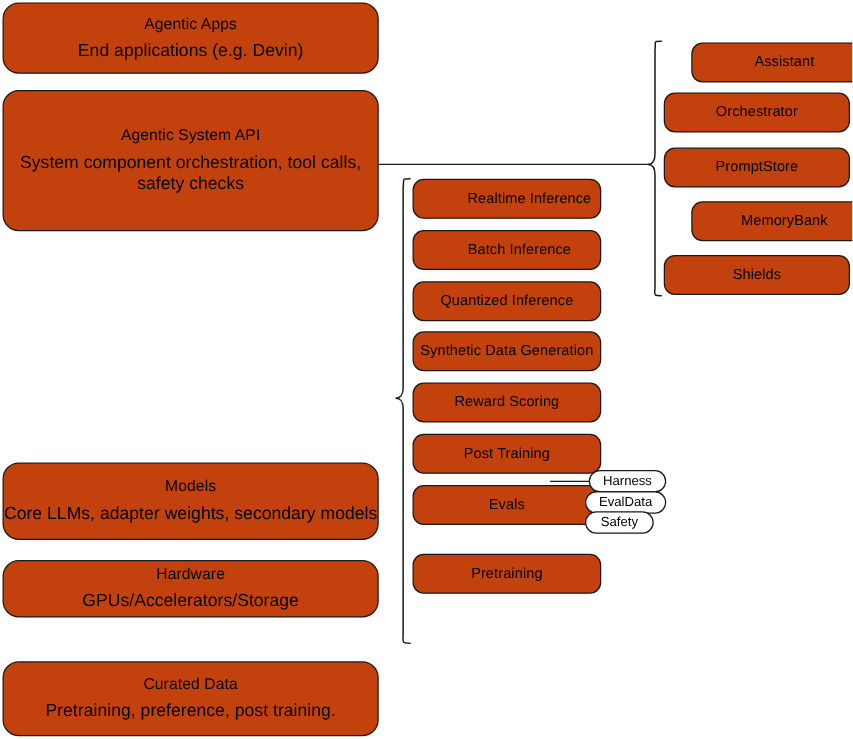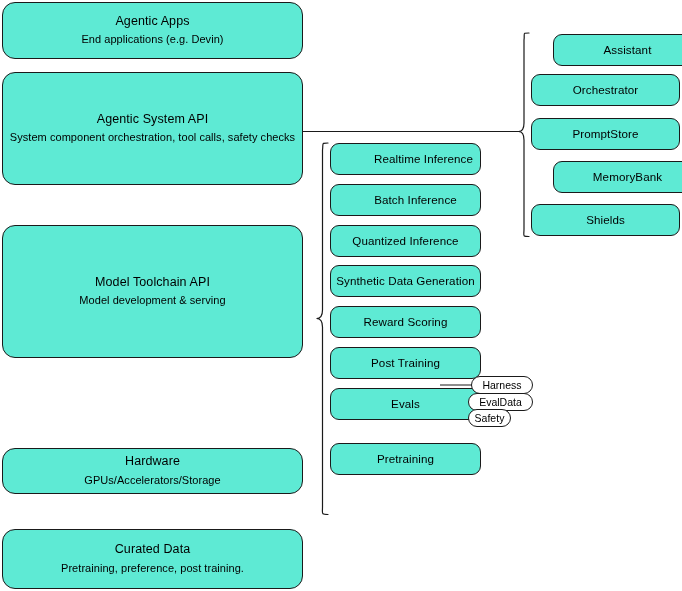--- a/index.html
+++ b/index.html
@@ -15,36 +15,36 @@
   #canvas {
     position: relative;
     width: 682px;
     height: 591px;
     background: #ffffff;
     overflow: hidden;
   }
   .node {
     position: absolute;
     box-sizing: border-box;
-    background: #5eead4;
+    background: #c2410c;
     border: 1px solid #1a1a1a;
     border-radius: 11px;
     display: flex;
     flex-direction: column;
     justify-content: center;
     text-align: center;
     line-height: 1.25;
   }
   .node .title {
     font-size: 12.5px;
     color: #000000;
     letter-spacing: 0.1px;
   }
   .node .subtitle {
-    font-size: 11px;
+    font-size: 14px;
     color: #000000;
     margin-top: 4px;
     letter-spacing: 0.05px;
   }
   
   .layer {
     left: 2px;
     width: 301px;
     border-radius: 13px;
   }
@@ -121,25 +121,25 @@
   <div class="node layer" style="top:2px; height:57px;">
     <div class="title">Agentic Apps</div>
     <div class="subtitle">End applications (e.g. Devin)</div>
   </div>
 
   <div class="node layer" style="top:72px; height:113px;">
     <div class="title">Agentic System API</div>
     <div class="subtitle">System component orchestration, tool calls, safety checks</div>
   </div>
 
-  <div class="node layer" style="top:225px; height:133px;">
-    <div class="title">Model Toolchain API</div>
-    <div class="subtitle">Model development &amp; serving</div>
-  </div>
-
+
+  <div class="node layer" style="top:370px; height:62px;">
+    <div class="title">Models</div>
+    <div class="subtitle">Core LLMs, adapter weights, secondary models</div>
+  </div>
 
   <div class="node layer" style="top:448px; height:46px;">
     <div class="title">Hardware</div>
     <div class="subtitle">GPUs/Accelerators/Storage</div>
   </div>
 
   <div class="node layer" style="top:529px; height:60px;">
     <div class="title">Curated Data</div>
     <div class="subtitle">Pretraining, preference, post training.</div>
   </div>
@@ -184,17 +184,17 @@
   <div class="node card right-card" style="top:204px;">
     <div class="title">Shields</div>
   </div>
 
   <div class="pill" style="left:471px; top:376px; width:62px;">
     <span>Harness</span>
   </div>
   <div class="pill" style="left:468px; top:393px; width:65px;">
     <span>EvalData</span>
   </div>
-  <div class="pill" style="left:468px; top:409px; width:43px;">
+  <div class="pill" style="left:468px; top:409px; width:55px;">
     <span>Safety</span>
   </div>
 
 </div>
 
 </body></html>

